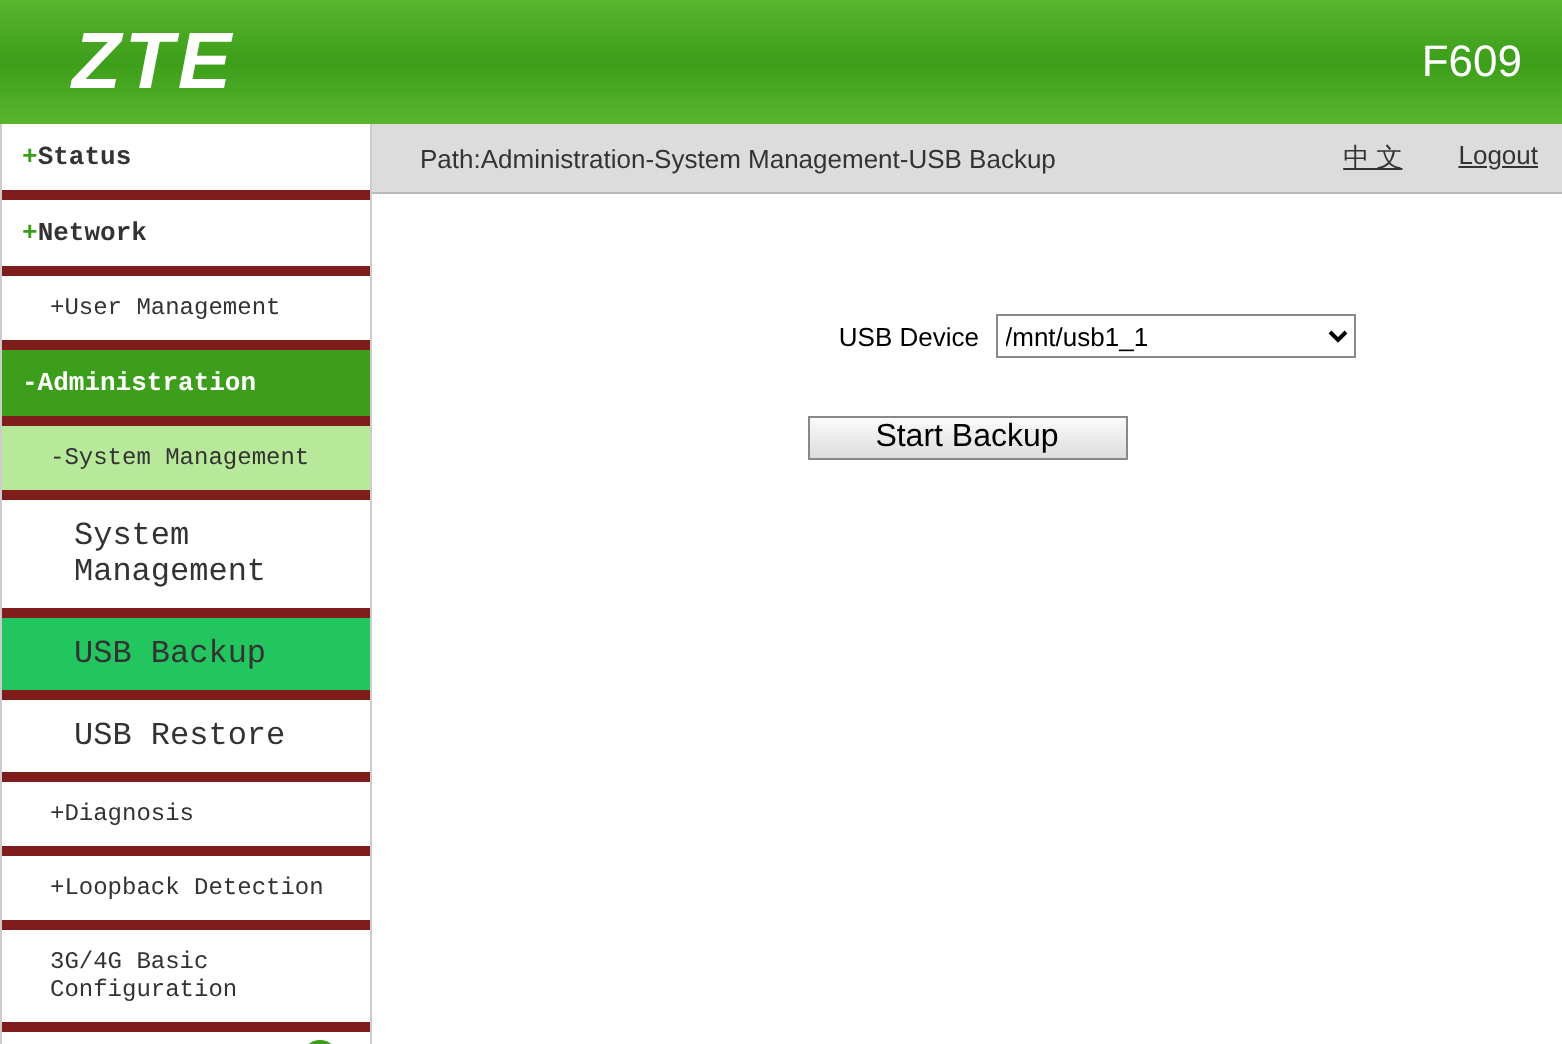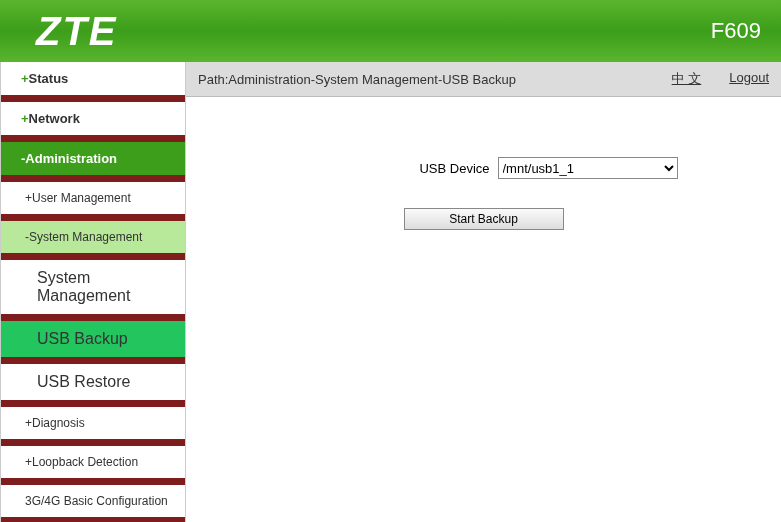--- a/index.html
+++ b/index.html
@@ -18,24 +18,25 @@
 .main { display: flex; }
 .sidebar {
   width: 186px;
   border-right: 1px solid #ccc;
   border-left: 1px solid #ccc;
   background: #fff;
   min-height: 456px;
   position: relative;
 }
 .nav-item {
-  padding: 9px 8px 9px 20px;
-  border-bottom: 7px solid #7f1d1d;
+  padding: 9px 8px 9px 10px;
+  border-bottom: 5px solid #7f1d1d;
   cursor: pointer;
   color: #333;
+  font-family: Liberation Mono, monospace;
 }
 .nav-item.top { font-weight: bold; }
 .nav-item.top .prefix { color: #3c9e1a; font-weight: bold; }
 .nav-item.active-section {
   background: #3c9e1a;
   color: #fff;
 }
 .nav-item.sub { padding-left: 24px; font-weight: normal; font-size: 12px; }
 .nav-item.sub.expanded { background: #b8e89a; }
 .nav-item.subsub { padding-left: 36px; font-weight: normal; font-size: 16px; }
@@ -57,57 +58,57 @@
 }
 .content { flex: 1; }
 .pathbar {
   background: #dcdcdc;
   border-bottom: 1px solid #bbb;
   padding: 8px 12px;
   display: flex;
   align-items: center;
   justify-content: space-between;
 }
-.pathbar .path { color: #333; }
+.pathbar .path { color: #333; margin-left: 12px; }
 .pathbar .links { display: flex; gap: 28px; }
 .pathbar .links span { text-decoration: underline; cursor: pointer; color: #333; }
 .form-area { padding: 60px 40px 0 40px; }
 .form-row { display: flex; align-items: center; justify-content: center; margin-bottom: 29px; }
 .form-row label { margin-right: 8px; width: 200px; text-align: right; }
 .form-row select {
   width: 180px;
   height: 22px;
   border: 1px solid #888;
   font-size: 13px;
   background: #fff;
 }
 .btn-row { text-align: center; }
 .btn-row button {
   width: 160px;
   height: 22px;
   border: 1px solid #888;
   background: linear-gradient(to bottom, #fafafa, #ddd);
   cursor: pointer;
-  font-size: 12px;
+  font-size: 16px;
 }
 </style>
 </head>
 <body>
 
 <div class="header">
   <div class="logo">ZTE</div>
   <div class="model">F609</div>
 </div>
 
 <div class="main">
   <div class="sidebar">
     <div class="nav-item top"><span class="prefix">+</span><span>Status</span></div>
     <div class="nav-item top"><span class="prefix">+</span><span>Network</span></div>
+    <div class="nav-item sub"><span>+User Management</span></div>
     <div class="nav-item top active-section"><span>-Administration</span></div>
-    <div class="nav-item sub"><span>+User Management</span></div>
     <div class="nav-item sub expanded"><span>-System Management</span></div>
     <div class="nav-item subsub"><span>System Management</span></div>
     <div class="nav-item subsub selected"><span>USB Backup</span></div>
     <div class="nav-item subsub"><span>USB Restore</span></div>
     <div class="nav-item sub"><span>+Diagnosis</span></div>
     <div class="nav-item sub"><span>+Loopback Detection</span></div>
     <div class="nav-item sub"><span>3G/4G Basic Configuration</span></div>
     <div class="nav-item top"><span class="prefix">+</span><span>Help</span></div>
     <div class="help-icon">?</div>
   </div>

